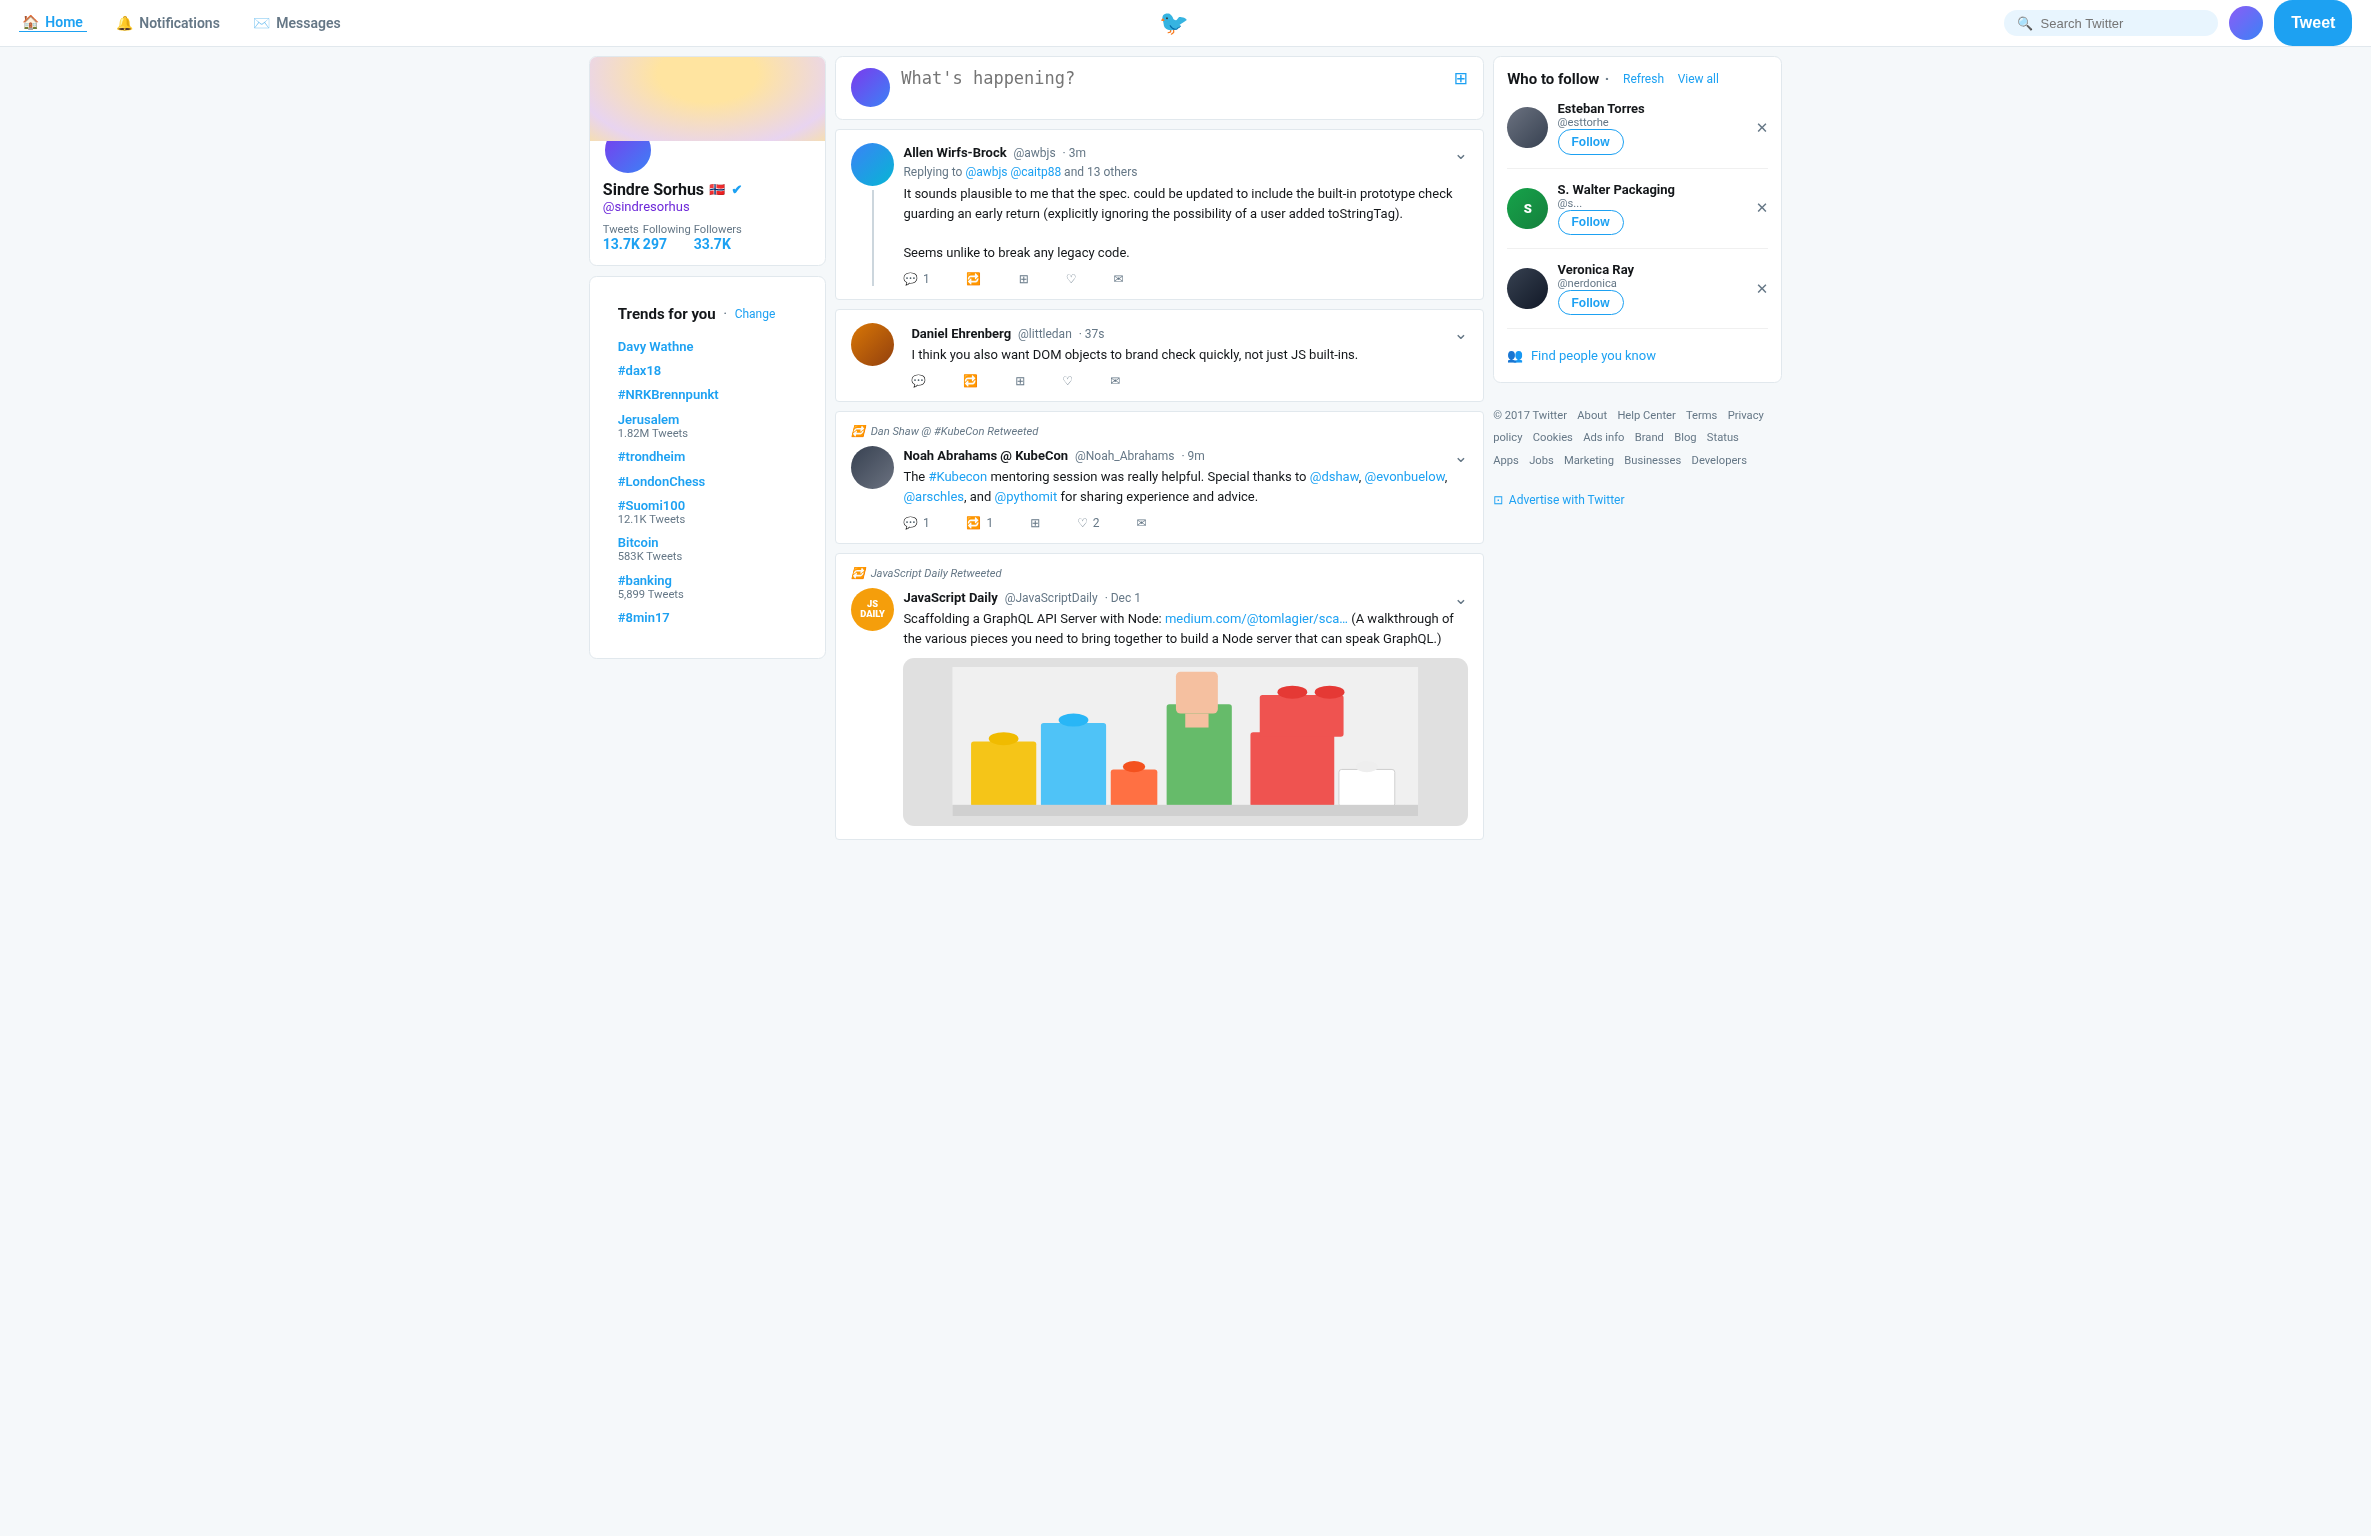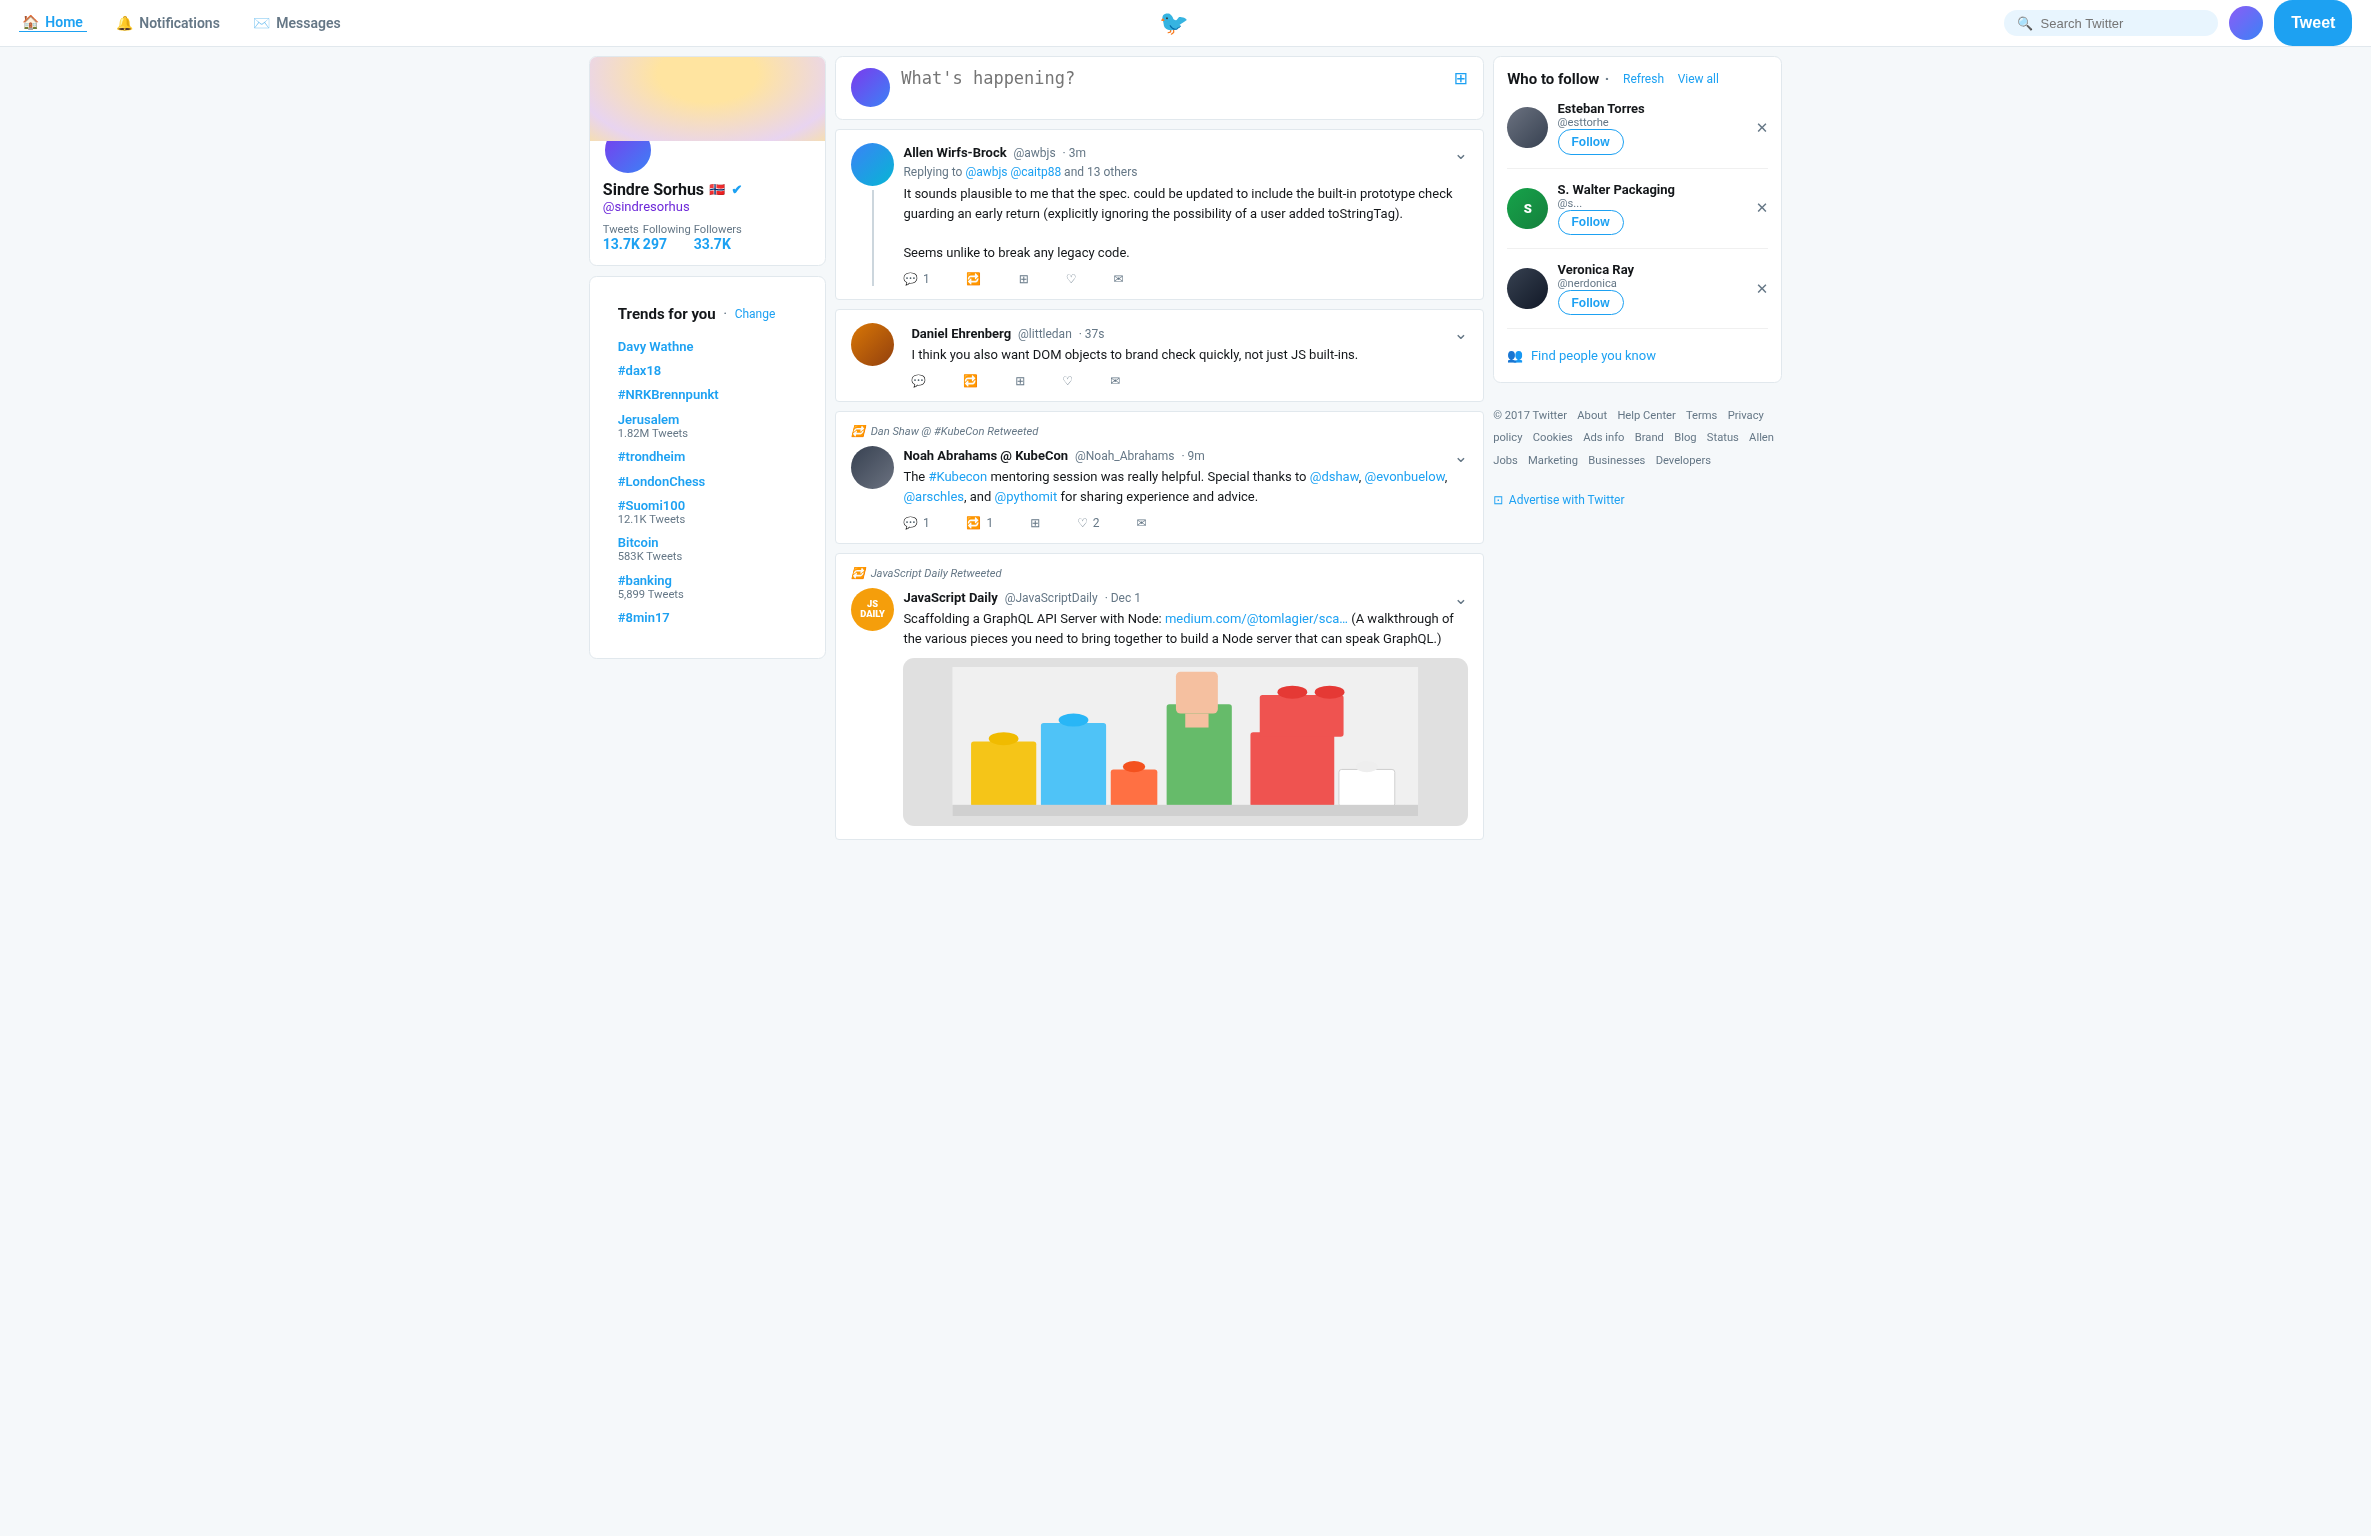--- a/index.html
+++ b/index.html
@@ -450,21 +450,21 @@
       <a>© 2017 Twitter</a>
       <a>About</a>
       <a>Help Center</a>
       <a>Terms</a>
       <a>Privacy policy</a>
       <a>Cookies</a>
       <a>Ads info</a>
       <a>Brand</a>
       <a>Blog</a>
       <a>Status</a>
-      <a>Allen</a>
+      <a>Apps</a>
       <a>Jobs</a>
       <a>Marketing</a>
       <a>Businesses</a>
       <a>Developers</a>
     </div>
 
     <div class="advertise-row">
       <span>⊡</span>
       <span>Advertise with Twitter</span>
     </div>

